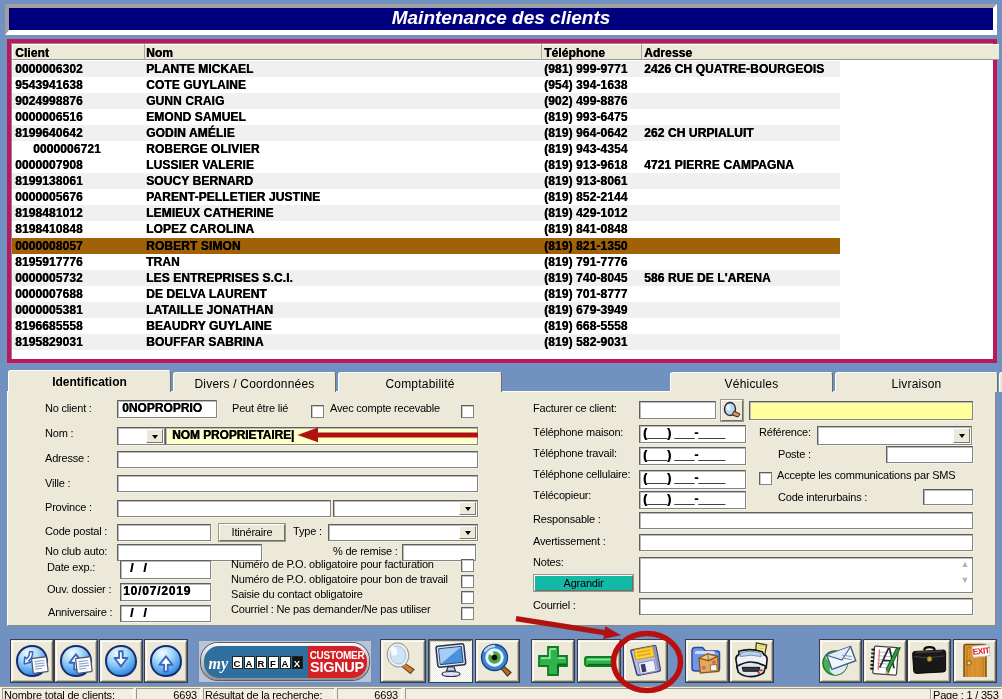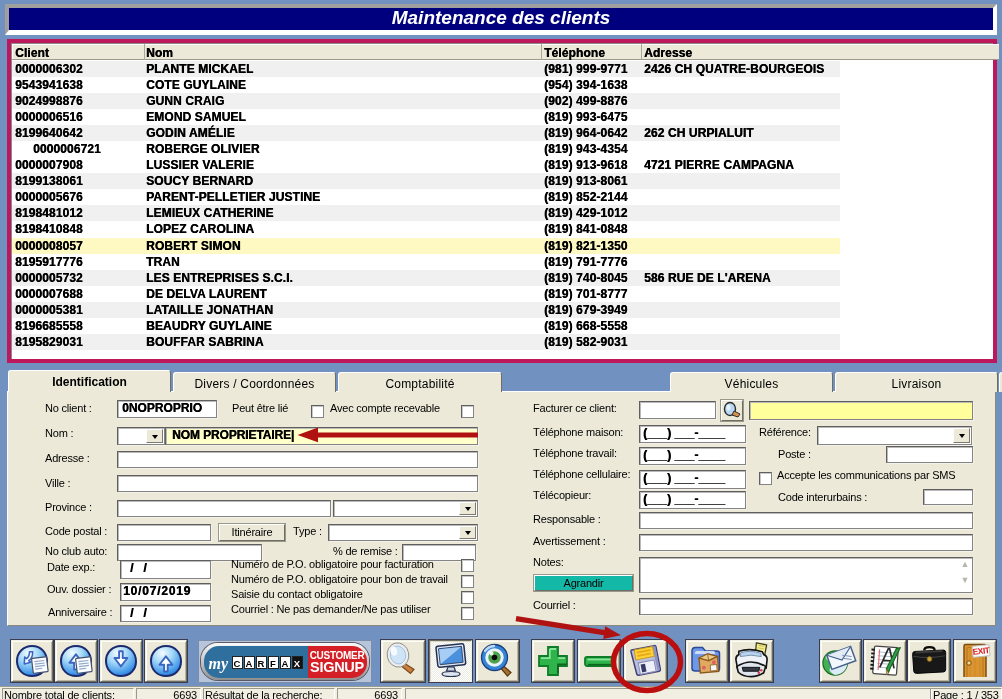--- a/index.html
+++ b/index.html
@@ -100,21 +100,21 @@
       <div class="abs" style="left:134px; top:1px;">LEMIEUX CATHERINE</div>
       <div class="abs" style="left:532px; top:1px;">(819) 429-1012</div>
       <div class="abs" style="left:632px; top:1px;"></div>
     </div>
     <div style="position:relative; height:16.05px; background:#ffffff;">
       <div class="abs" style="left:3px; top:1px;">8198410848</div>
       <div class="abs" style="left:134px; top:1px;">LOPEZ CAROLINA</div>
       <div class="abs" style="left:532px; top:1px;">(819) 841-0848</div>
       <div class="abs" style="left:632px; top:1px;"></div>
     </div>
-    <div style="position:relative; height:16.05px; background:#fef9c3;">
+    <div style="position:relative; height:16.05px; background:#a16207;">
       <div class="abs" style="left:3px; top:1px;">0000008057</div>
       <div class="abs" style="left:134px; top:1px;">ROBERT SIMON</div>
       <div class="abs" style="left:532px; top:1px;">(819) 821-1350</div>
       <div class="abs" style="left:632px; top:1px;"></div>
     </div>
     <div style="position:relative; height:16.05px; background:#ffffff;">
       <div class="abs" style="left:3px; top:1px;">8195917776</div>
       <div class="abs" style="left:134px; top:1px;">TRAN</div>
       <div class="abs" style="left:532px; top:1px;">(819) 791-7776</div>
       <div class="abs" style="left:632px; top:1px;"></div>

